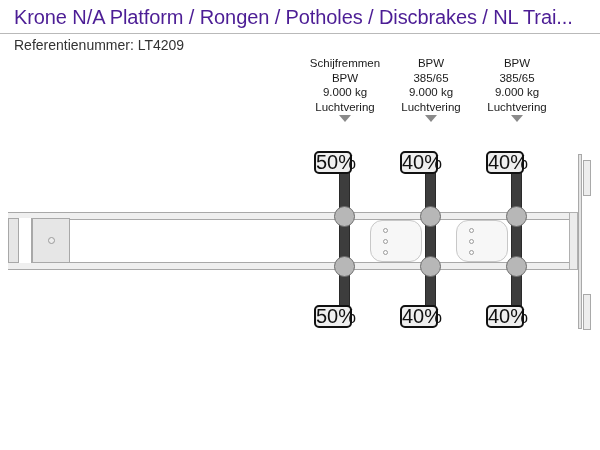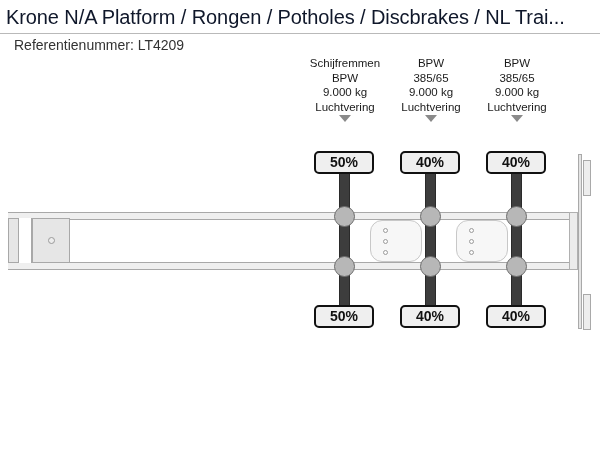--- a/index.html
+++ b/index.html
@@ -18,26 +18,26 @@
 
   
   #header {
     position: absolute;
     left: 0; top: 0;
     width: 600px;
     height: 54px;
   }
   #page-title {
     position: absolute;
-    left: 6px;
+    left: 14px;
     top: 4px;
     font-size: 20px;
     line-height: 26px;
     white-space: nowrap;
-    color: #0f172a;
+    color: #4c1d95;
     letter-spacing: -0.1px;
   }
   #title-divider {
     position: absolute;
     left: 0;
     top: 33px;
     width: 600px;
     height: 1px;
     background: #b9b9b9;
   }
@@ -207,31 +207,30 @@
     height: 21px;
     border-radius: 50%;
     background: #b7b7b7;
     border: 1px solid #6d6d6d;
     box-sizing: border-box;
   }
 
   
   .tyre-badge {
     position: absolute;
-    width: 60px;
+    width: 38px;
     height: 23px;
     background: #efefef;
     border: 2px solid #111111;
     border-radius: 5px;
     box-sizing: border-box;
     text-align: center;
-    font-size: 14px;
+    font-size: 20px;
     line-height: 19px;
     color: #111111;
-    font-weight: bold;
   }
 </style>
 </head>
 <body>
 
 <div id="header">
   <div id="page-title">Krone N/A Platform / Rongen / Potholes / Discbrakes / NL Trai...</div>
   <div id="title-divider"></div>
   <div id="reference-line">Referentienummer: LT4209</div>
 </div>

